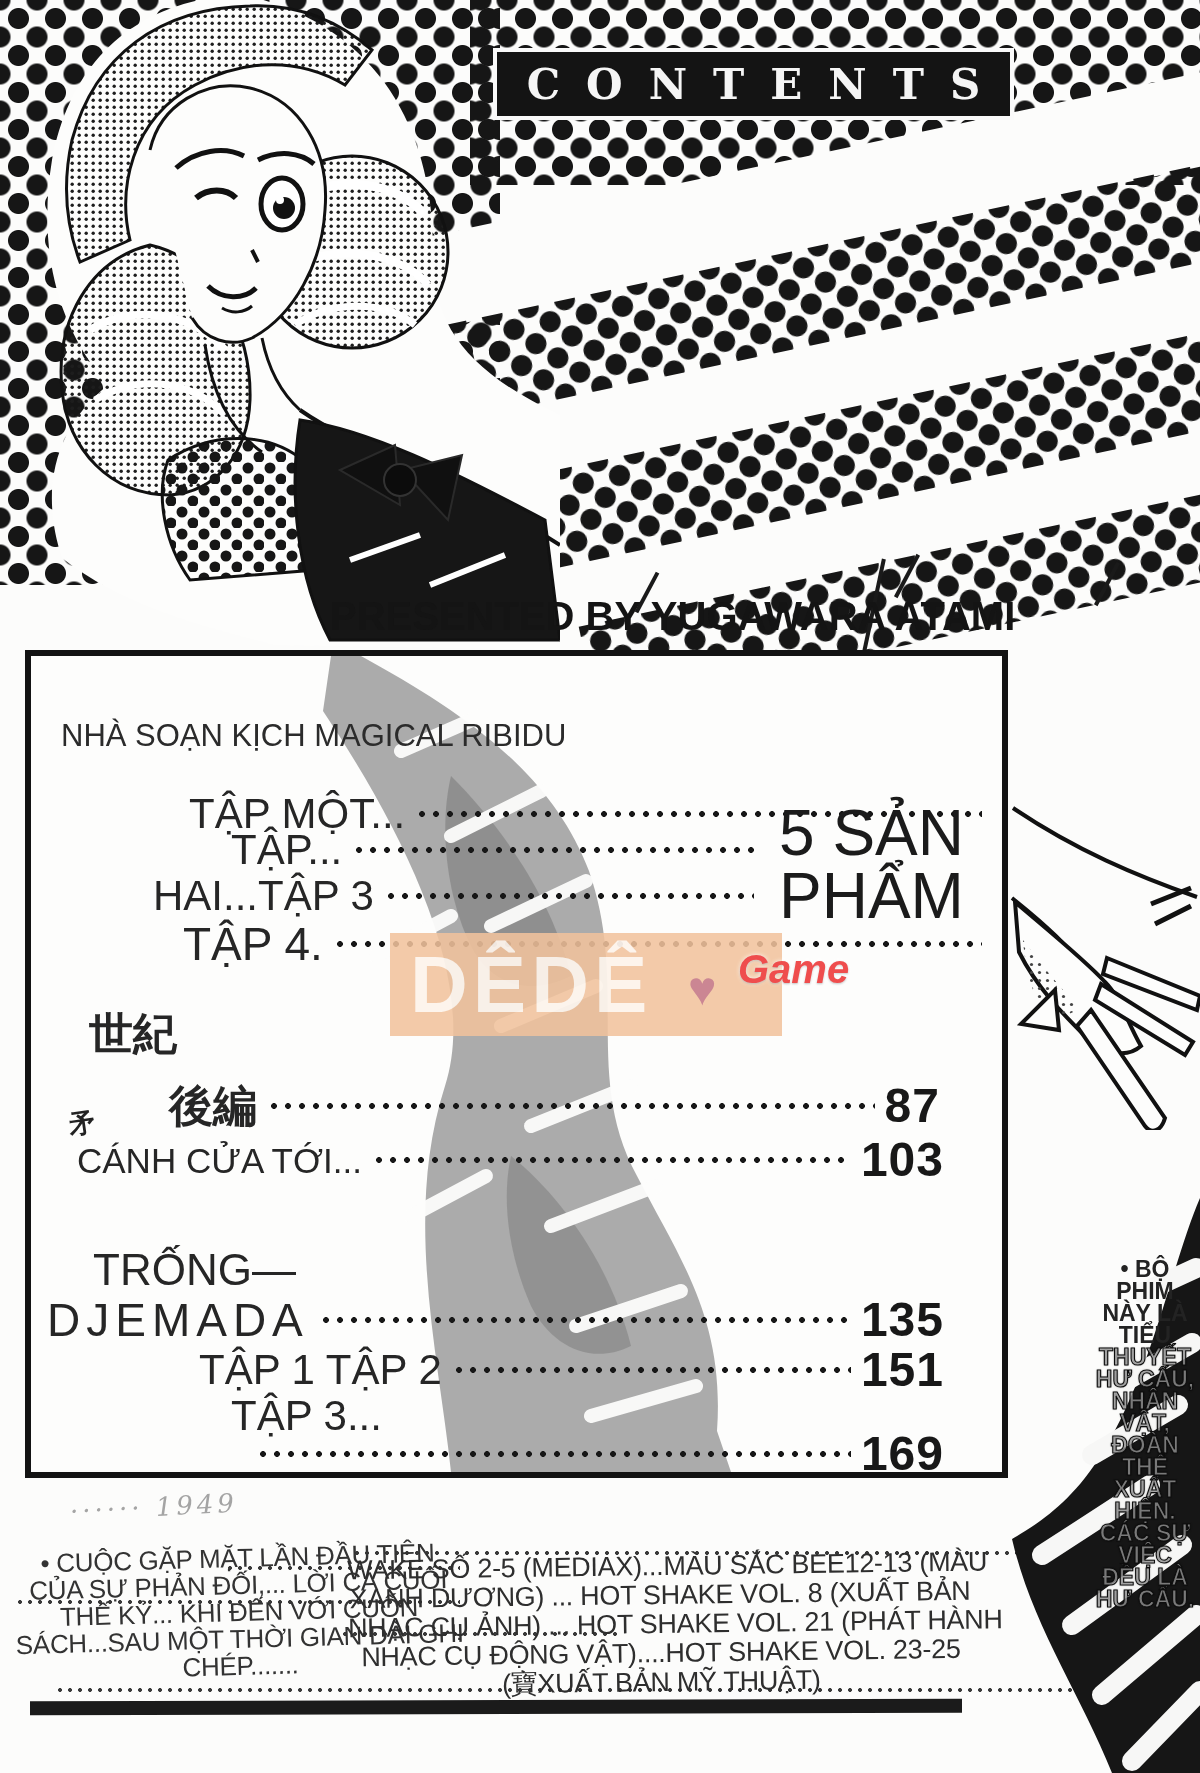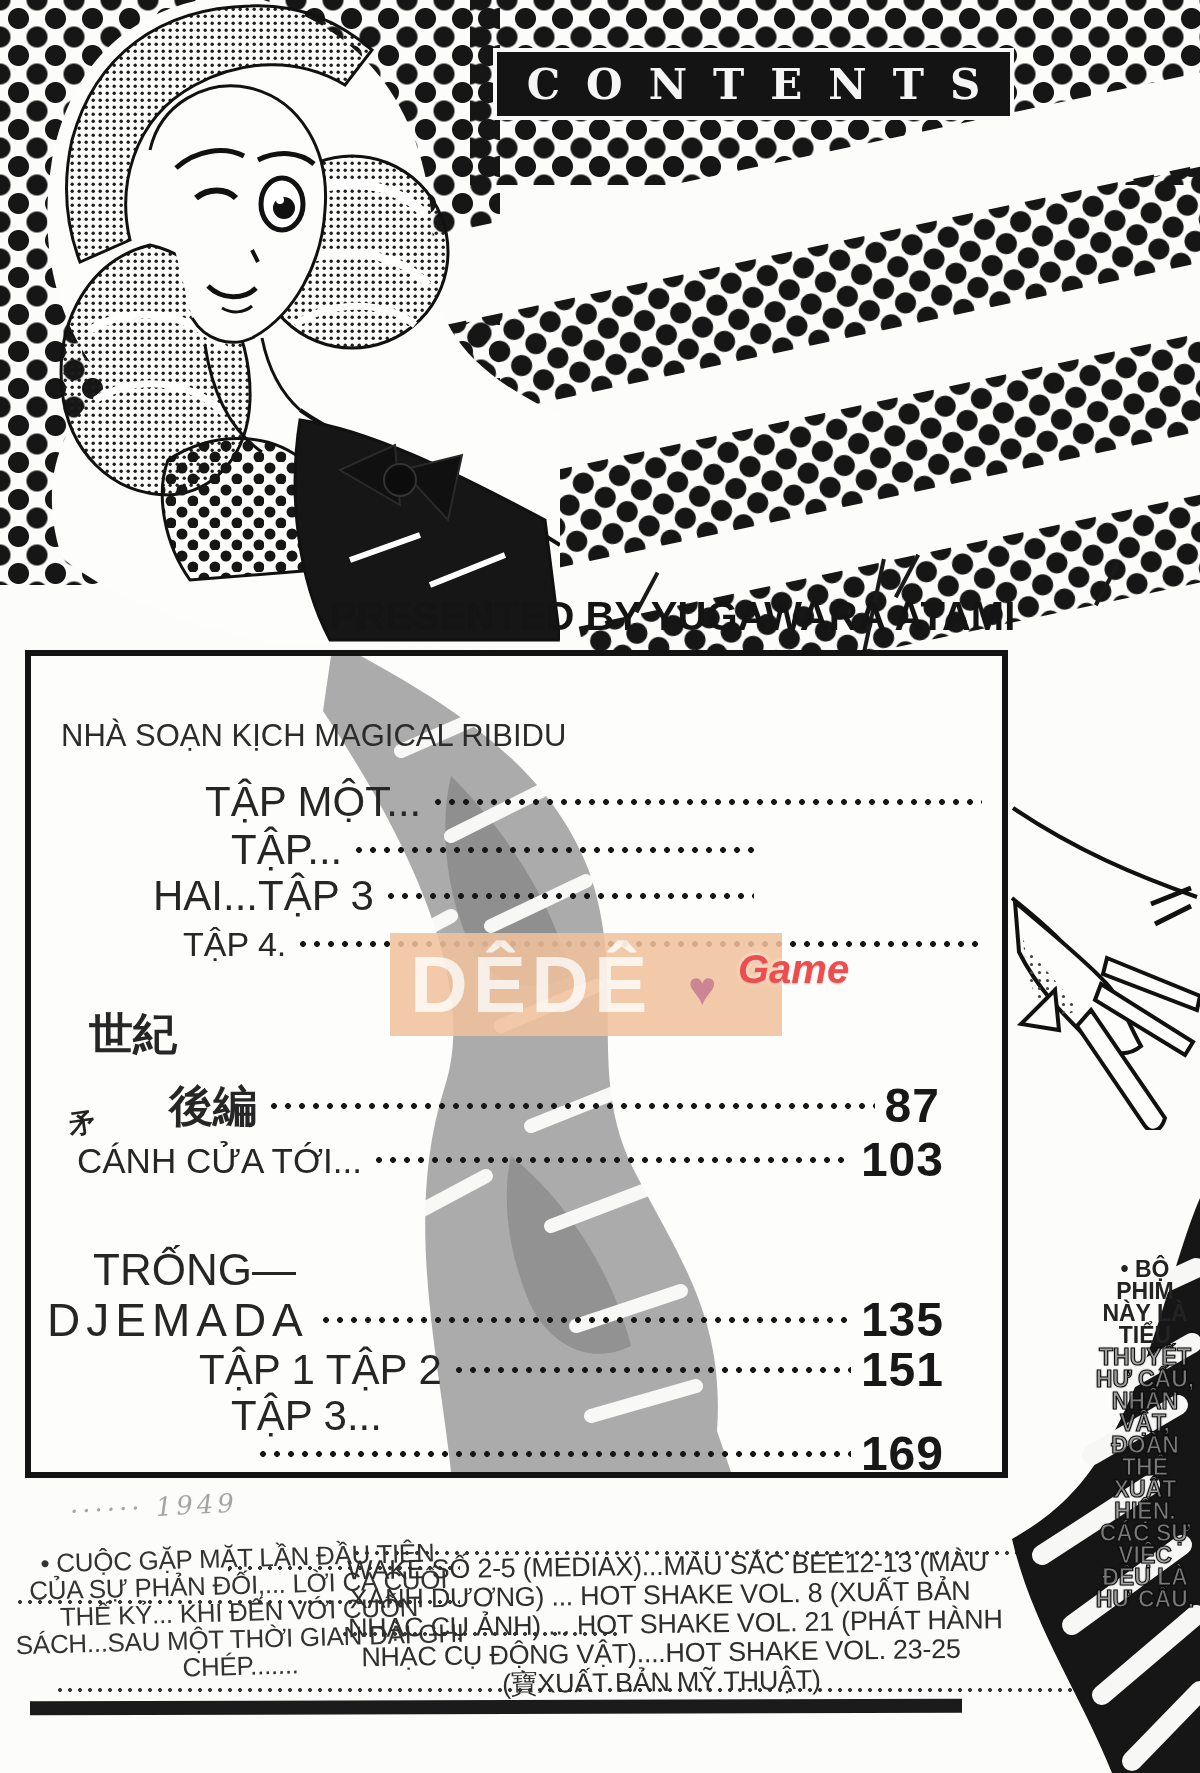--- a/index.html
+++ b/index.html
@@ -190,37 +190,38 @@
         <path d="M520,570 L625,530"></path>
         <path d="M545,670 L650,635"></path>
         <path d="M560,760 L665,730"></path>
         <path d="M345,300 L420,260"></path>
         <path d="M380,560 L455,520"></path>
       </g>
     </svg>
 
     <div id="toc-subtitle" class="abs">NHÀ SOẠN KỊCH MAGICAL RIBIDU</div>
 
+    <div id="big-label" class="abs">5 SẢN PHẨM</div>
 
     <div id="artifact-mark" class="abs">矛</div>
 
-    <div class="toc-row" style="left:158px; top:120px; right:10px;margin-left:16px;">
+    <div class="toc-row" style="left:158px; top:132px; right:10px;">
       <span class="lbl" style="font-size:42px;">TẬP MỘT...</span>
       <span class="leader"></span>
     </div>
     <div class="toc-row" style="left:200px; top:168px; right:238px;">
       <span class="lbl" style="font-size:42px;">TẬP...</span>
       <span class="leader"></span>
     </div>
     <div class="toc-row" style="left:122px; top:214px; right:238px;">
       <span class="lbl" style="font-size:42px;">HAI...TẬP 3</span>
       <span class="leader"></span>
     </div>
     <div class="toc-row" style="left:152px; top:262px; right:10px;">
-      <span class="lbl" style="font-size:34px;">TẬP 4.</span>
+      <span class="lbl" style="font-size:46px;">TẬP 4.</span>
       <span class="leader"></span>
     </div>
     <div class="toc-row" style="left:58px; top:304px;margin-top:48px;">
       <span class="lbl kanji" style="font-size:44px;">世紀</span>
     </div>
     <div class="toc-row" style="left:138px; top:424px; right:62px;">
       <span class="lbl kanji" style="font-size:44px;">後編</span>
       <span class="leader"></span>
       <span class="pg">87</span>
     </div>

